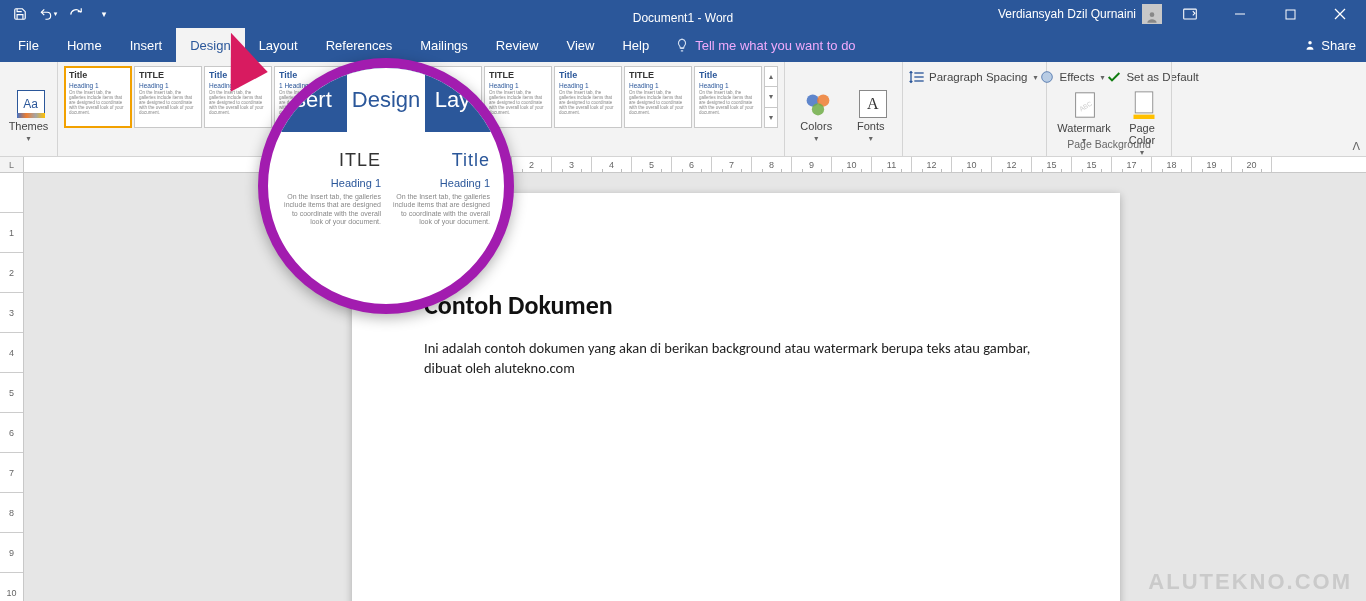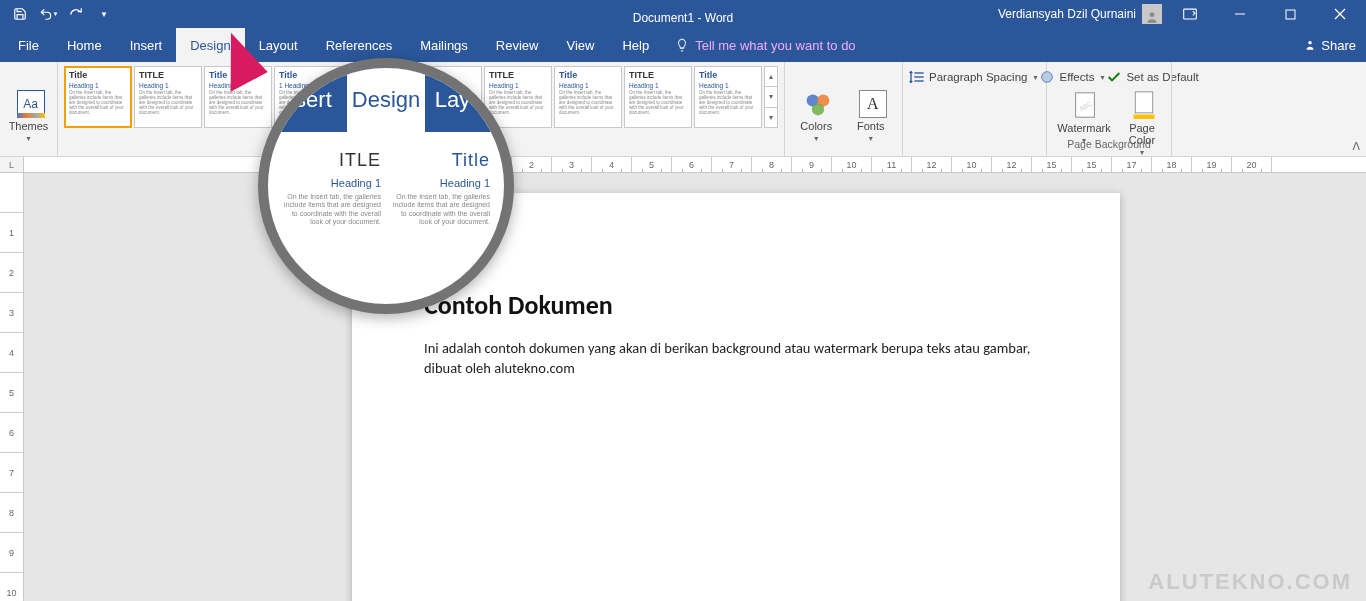--- a/index.html
+++ b/index.html
@@ -55,21 +55,21 @@
 .ruler-v { position: absolute; top: 16px; left: 0; width: 24px; bottom: 0; background: #fff; border-right: 1px solid #c8c8c8; }
 .ruler-v .seg { height: 40px; border-bottom: 1px solid #ccc; font-size: 9px; color: #666; display:flex; align-items:center; justify-content:center; position:relative;}
 .ruler-corner { position: absolute; top:0; left:0; width:24px; height:16px; background:#f3f3f3; border-right:1px solid #c8c8c8; border-bottom:1px solid #c8c8c8; font-size:9px; color:#777; display:flex; align-items:center; justify-content:center;}
 .docarea { position: absolute; top: 16px; left: 24px; right: 0; bottom: 0; overflow: hidden; background:#e6e6e6;}
 .page { position: absolute; left: 328px; top: 20px; width: 768px; height: 1000px; background: #fff; box-shadow: 0 2px 8px rgba(0,0,0,.25); padding: 96px 72px; }
 .page h1 { font-size: 26px; font-weight: 700; color: #111; margin-bottom: 18px; font-family: Calibri, sans-serif; }
 .page p { font-size: 14.5px; color: #222; line-height: 1.35; font-family: Calibri, sans-serif; }
 
 
 .callout-wrap { position: absolute; left: 198px; top: 28px; width: 344px; height: 290px; pointer-events: none; z-index: 50; }
-.callout-lens { position: absolute; left: 60px; top: 30px; width: 256px; height: 256px; border-radius: 50%; border: 10px solid #737373; background: #fff; overflow: hidden; box-shadow: 0 4px 14px rgba(0,0,0,.3); }
+.callout-lens { position: absolute; left: 60px; top: 30px; width: 256px; height: 256px; border-radius: 50%; border: 10px solid #a21caf; background: #fff; overflow: hidden; box-shadow: 0 4px 14px rgba(0,0,0,.3); }
 .callout-pointer { position: absolute; left: 18px; top: 5px; width: 0; height: 0; border-left: 28px solid transparent; border-right: 14px solid transparent; border-bottom: 52px solid #d81b60; transform: rotate(-28deg); }
 .lens-inner { width: 100%; height: 100%; position: relative; }
 .lens-tabs { height: 64px; background: #2b579a; display: flex; align-items: stretch; }
 .lens-tabs .lt { flex: 1; display: flex; align-items: center; justify-content: center; font-size: 22px; color: #fff; }
 .lens-tabs .lt.act { background: #fff; color: #2b579a; }
 .lens-body { padding: 18px 14px; display: flex; gap: 10px; }
 .lens-th { width: 104px; text-align: right; }
 .lens-th .tt { font-size: 18px; letter-spacing: 1px; }
 .lens-th.a .tt { color: #333; font-weight:300;}
 .lens-th.b .tt { color: #2b579a; font-weight:400;}

